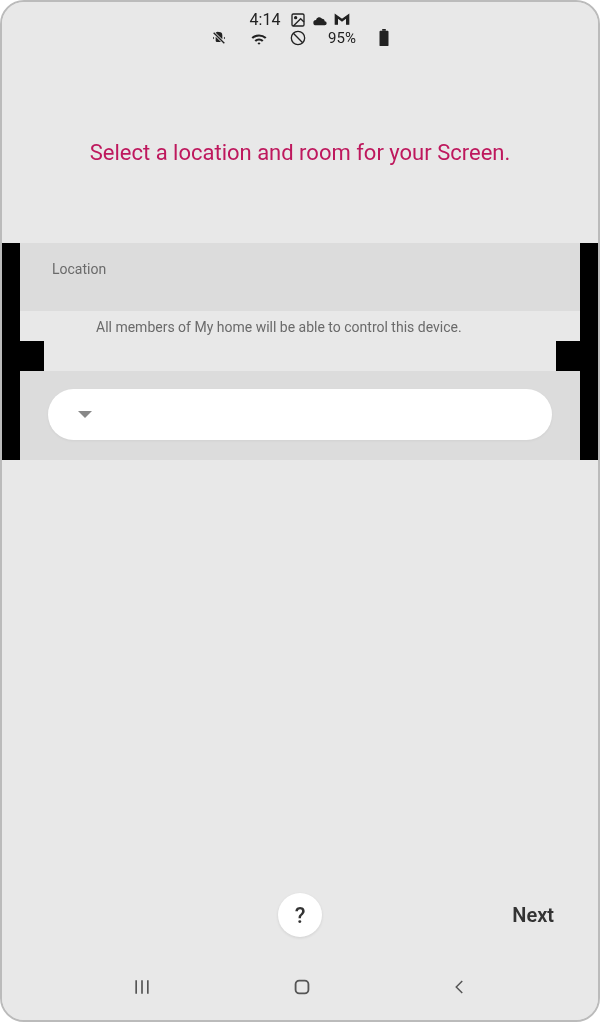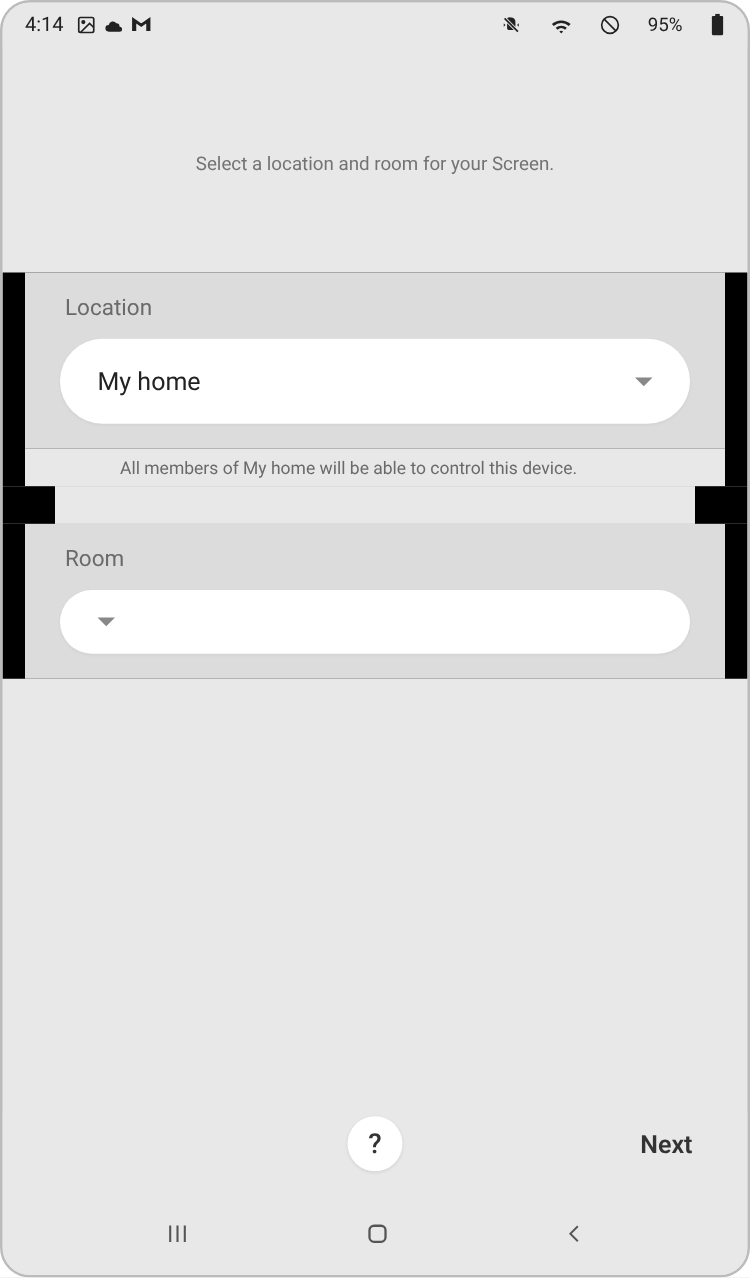--- a/index.html
+++ b/index.html
@@ -25,20 +25,21 @@
       overflow: hidden;
     }
     .status-bar {
       display: flex;
       justify-content: space-between;
       align-items: center;
       padding: 8px 18px;
       font-size: 16px;
       color: #222;
       background: #e8e8e8;
+      flex-direction: column;
     }
     .status-left {
       display: flex;
       align-items: center;
       gap: 6px;
     }
     .status-right {
       display: flex;
       align-items: center;
       gap: 22px;
@@ -90,30 +91,30 @@
       background: #bfbfbf;
     }
     .progress-label {
       margin-top: 14px;
       font-size: 16px;
       color: #5a5a5a;
     }
     .main-heading {
       text-align: center;
       margin-top: 85px;
-      font-size: 15px;
+      font-size: 22px;
       font-weight: 400;
-      color: #737373;
+      color: #be185d;
       padding: 0 20px;
     }
     .section-wrapper {
       margin-top: 78px;
     }
     .section-label {
-      font-size: 18px;
+      font-size: 14px;
       color: #6a6a6a;
       margin-bottom: 14px;
       margin-left: 4px;
     }
     .select-box {
       background: #fff;
       border-radius: 40px;
       padding: 22px 30px;
       display: flex;
       justify-content: space-between;
@@ -273,39 +274,34 @@
     </div>
   </div>
 
 
   <div class="main-heading">Select a location and room for your Screen.</div>
 
   <div class="section-wrapper">
     <div class="black-outer">
       <div class="gray-inner">
         <div class="section-label">Location</div>
-        <div class="select-box">
-          <span class="select-value">My home</span>
-          <span class="chevron-down"></span>
-        </div>
       </div>
       <div class="helper-wrap">
         <div class="helper-text">All members of My home will be able to control this device.</div>
       </div>
     </div>
 
     <div class="spacer-row">
       <div class="spacer-black"></div>
       <div class="spacer-gray"></div>
       <div class="spacer-black"></div>
     </div>
 
     <div class="black-outer">
       <div class="gray-inner">
-        <div class="section-label">Room</div>
         <div class="select-box">
           <span class="chevron-down"></span>
         </div>
       </div>
     </div>
   </div>
 
   <div class="bottom-area">
     <div class="bottom-buttons">
       <div class="help-button">

